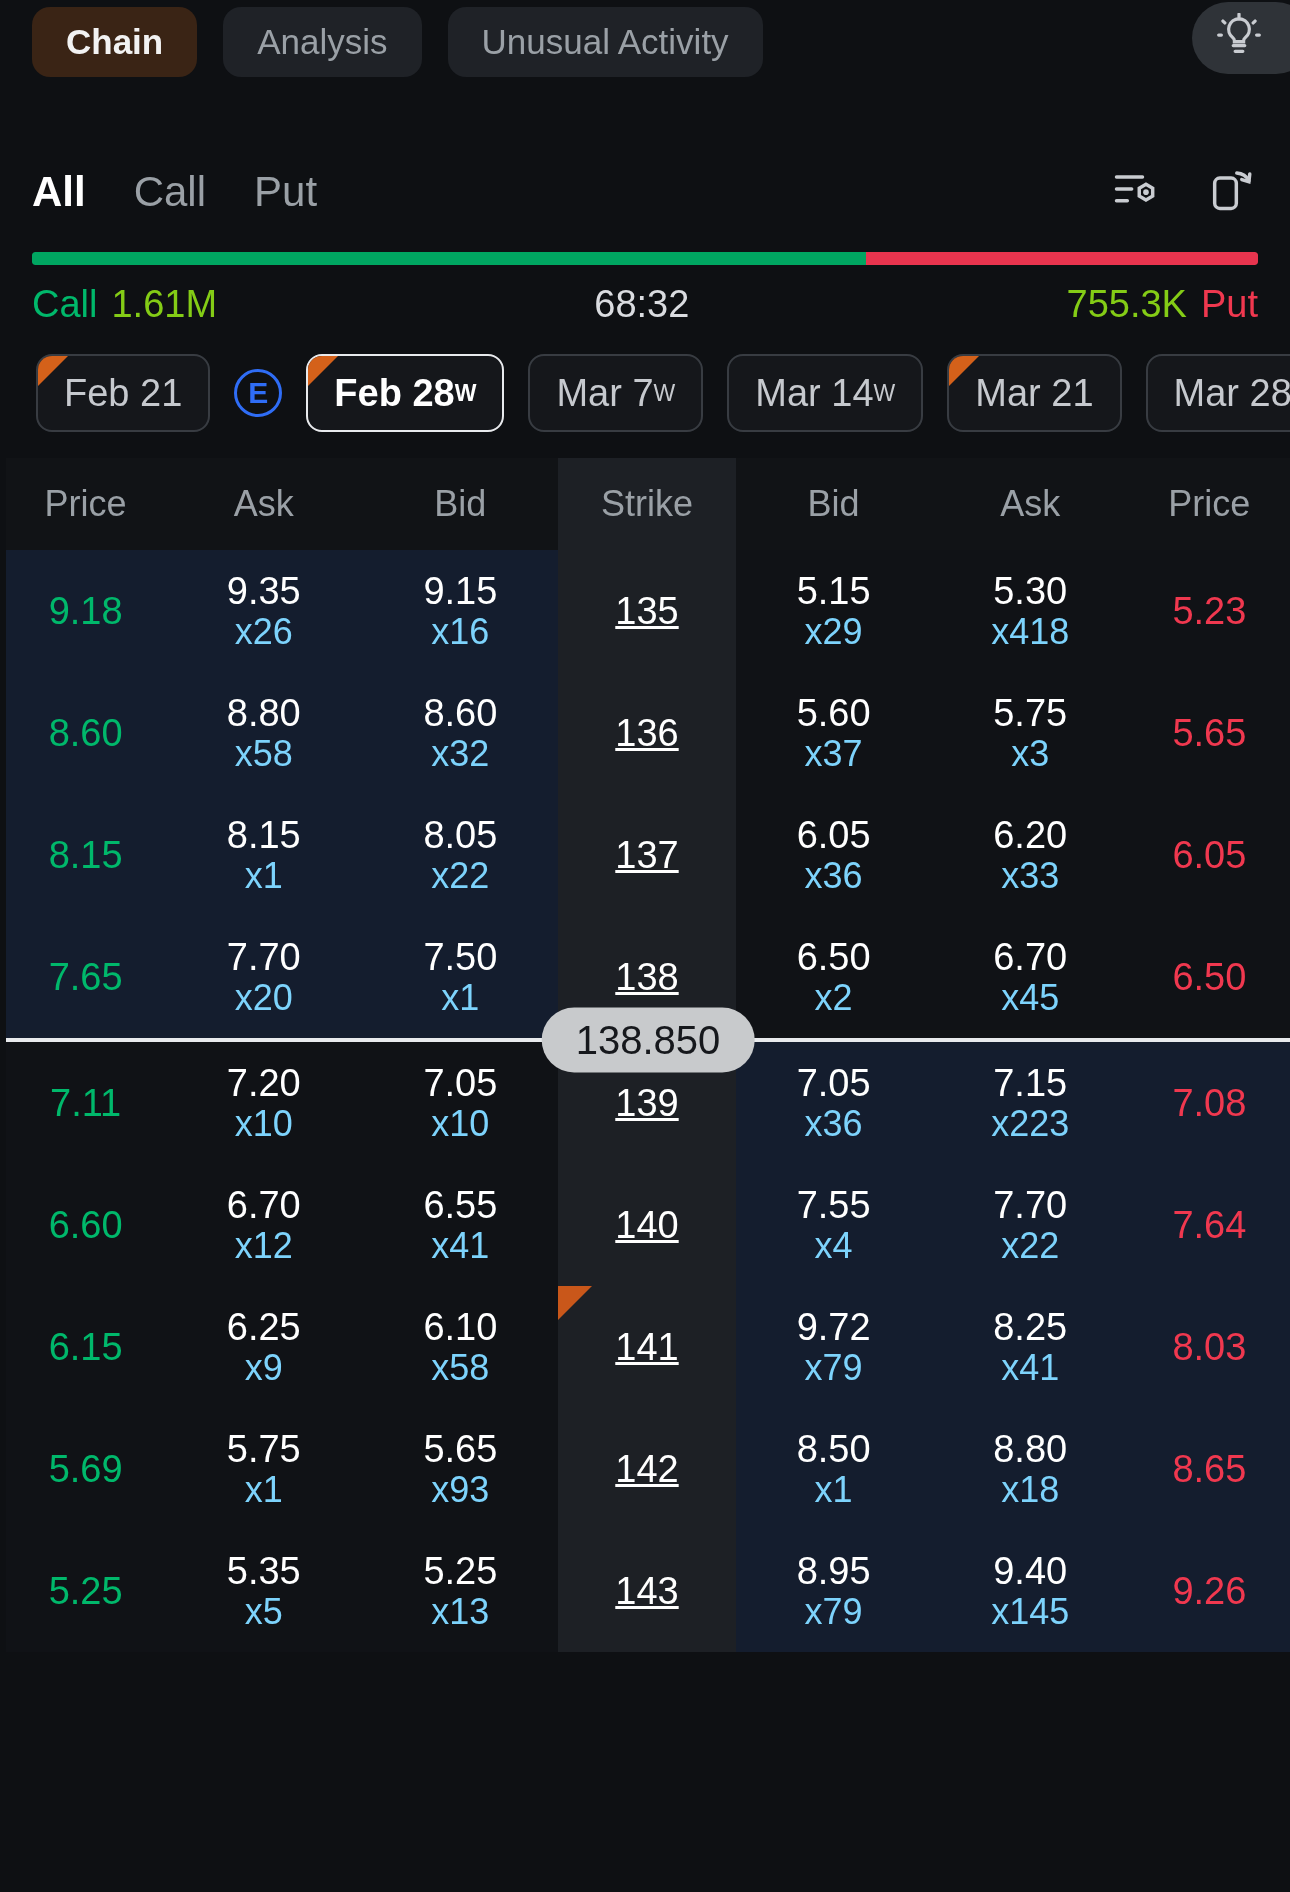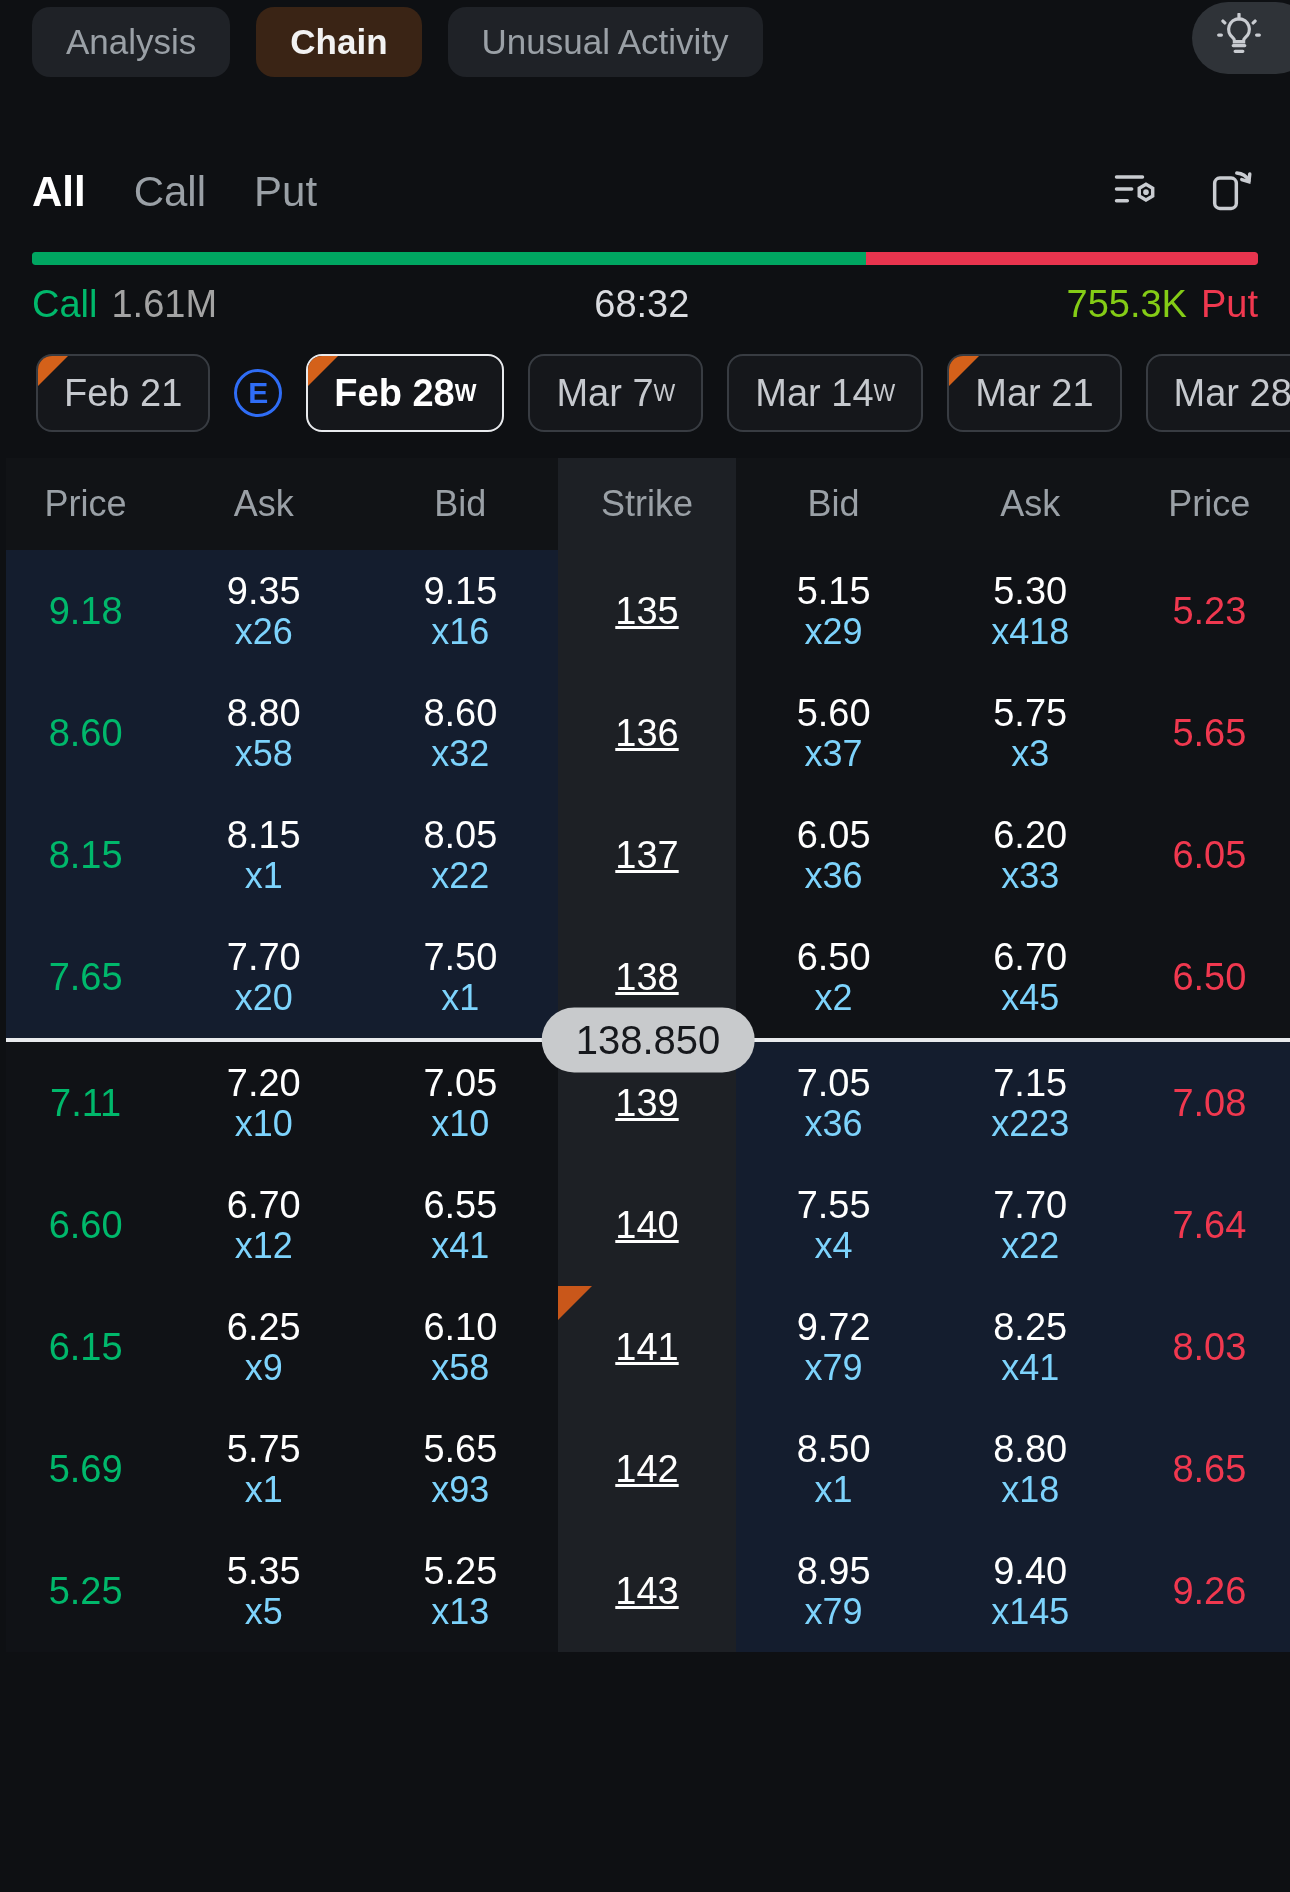--- a/index.html
+++ b/index.html
@@ -72,21 +72,21 @@
   }
   .ratiobar .green { background: #00a661; border-radius: 3px 0 0 3px; }
   .ratiobar .red   { background: #e8344e; border-radius: 0 3px 3px 0; }
   .ratiolabels {
     display: flex; align-items: baseline;
     margin-top: 18px;
     font-size: 38px;
   }
   .rl-left { display: flex; gap: 14px; }
   .rl-left .lbl { color: #00b86b; }
-  .rl-left .val { color: #a3a3a3; }
+  .rl-left .val { color: #84cc16; }
   .rl-mid { flex: 1; text-align: center; color: #dadce0; }
   .rl-right { display: flex; gap: 14px; }
   .rl-right .val { color: #84cc16; }
   .rl-right .lbl { color: #f0384f; }
 
   
   .expiryrow {
     display: flex; align-items: center;
     gap: 24px;
     padding: 28px 0 26px 36px;
@@ -185,25 +185,25 @@
     padding: 10px 34px;
     border-radius: 34px;
     white-space: nowrap;
   }
 </style>
 </head>
 <body>
 
 <div class="topbar">
   <div id="ttabs" style="display:flex;gap:26px;">
+      <div class="ttab active">
+        <span>Chain</span>
+      </div>
       <div class="ttab">
         <span>Analysis</span>
-      </div>
-      <div class="ttab active">
-        <span>Chain</span>
       </div>
       <div class="ttab">
         <span>Unusual Activity</span>
       </div>
     </div>
   <div class="bulb-pill">
     <span>
       <svg width="46" height="46" viewBox="0 0 24 24" fill="none" stroke="#c9ccd1" stroke-width="1.7" stroke-linecap="round">
         <path d="M9 17h6M10 20h4"></path>
         <path d="M12 3a5.5 5.5 0 0 0-3.2 9.9c.5.4.8 1 .8 1.6v.5h4.8v-.5c0-.6.3-1.2.8-1.6A5.5 5.5 0 0 0 12 3z"></path>

